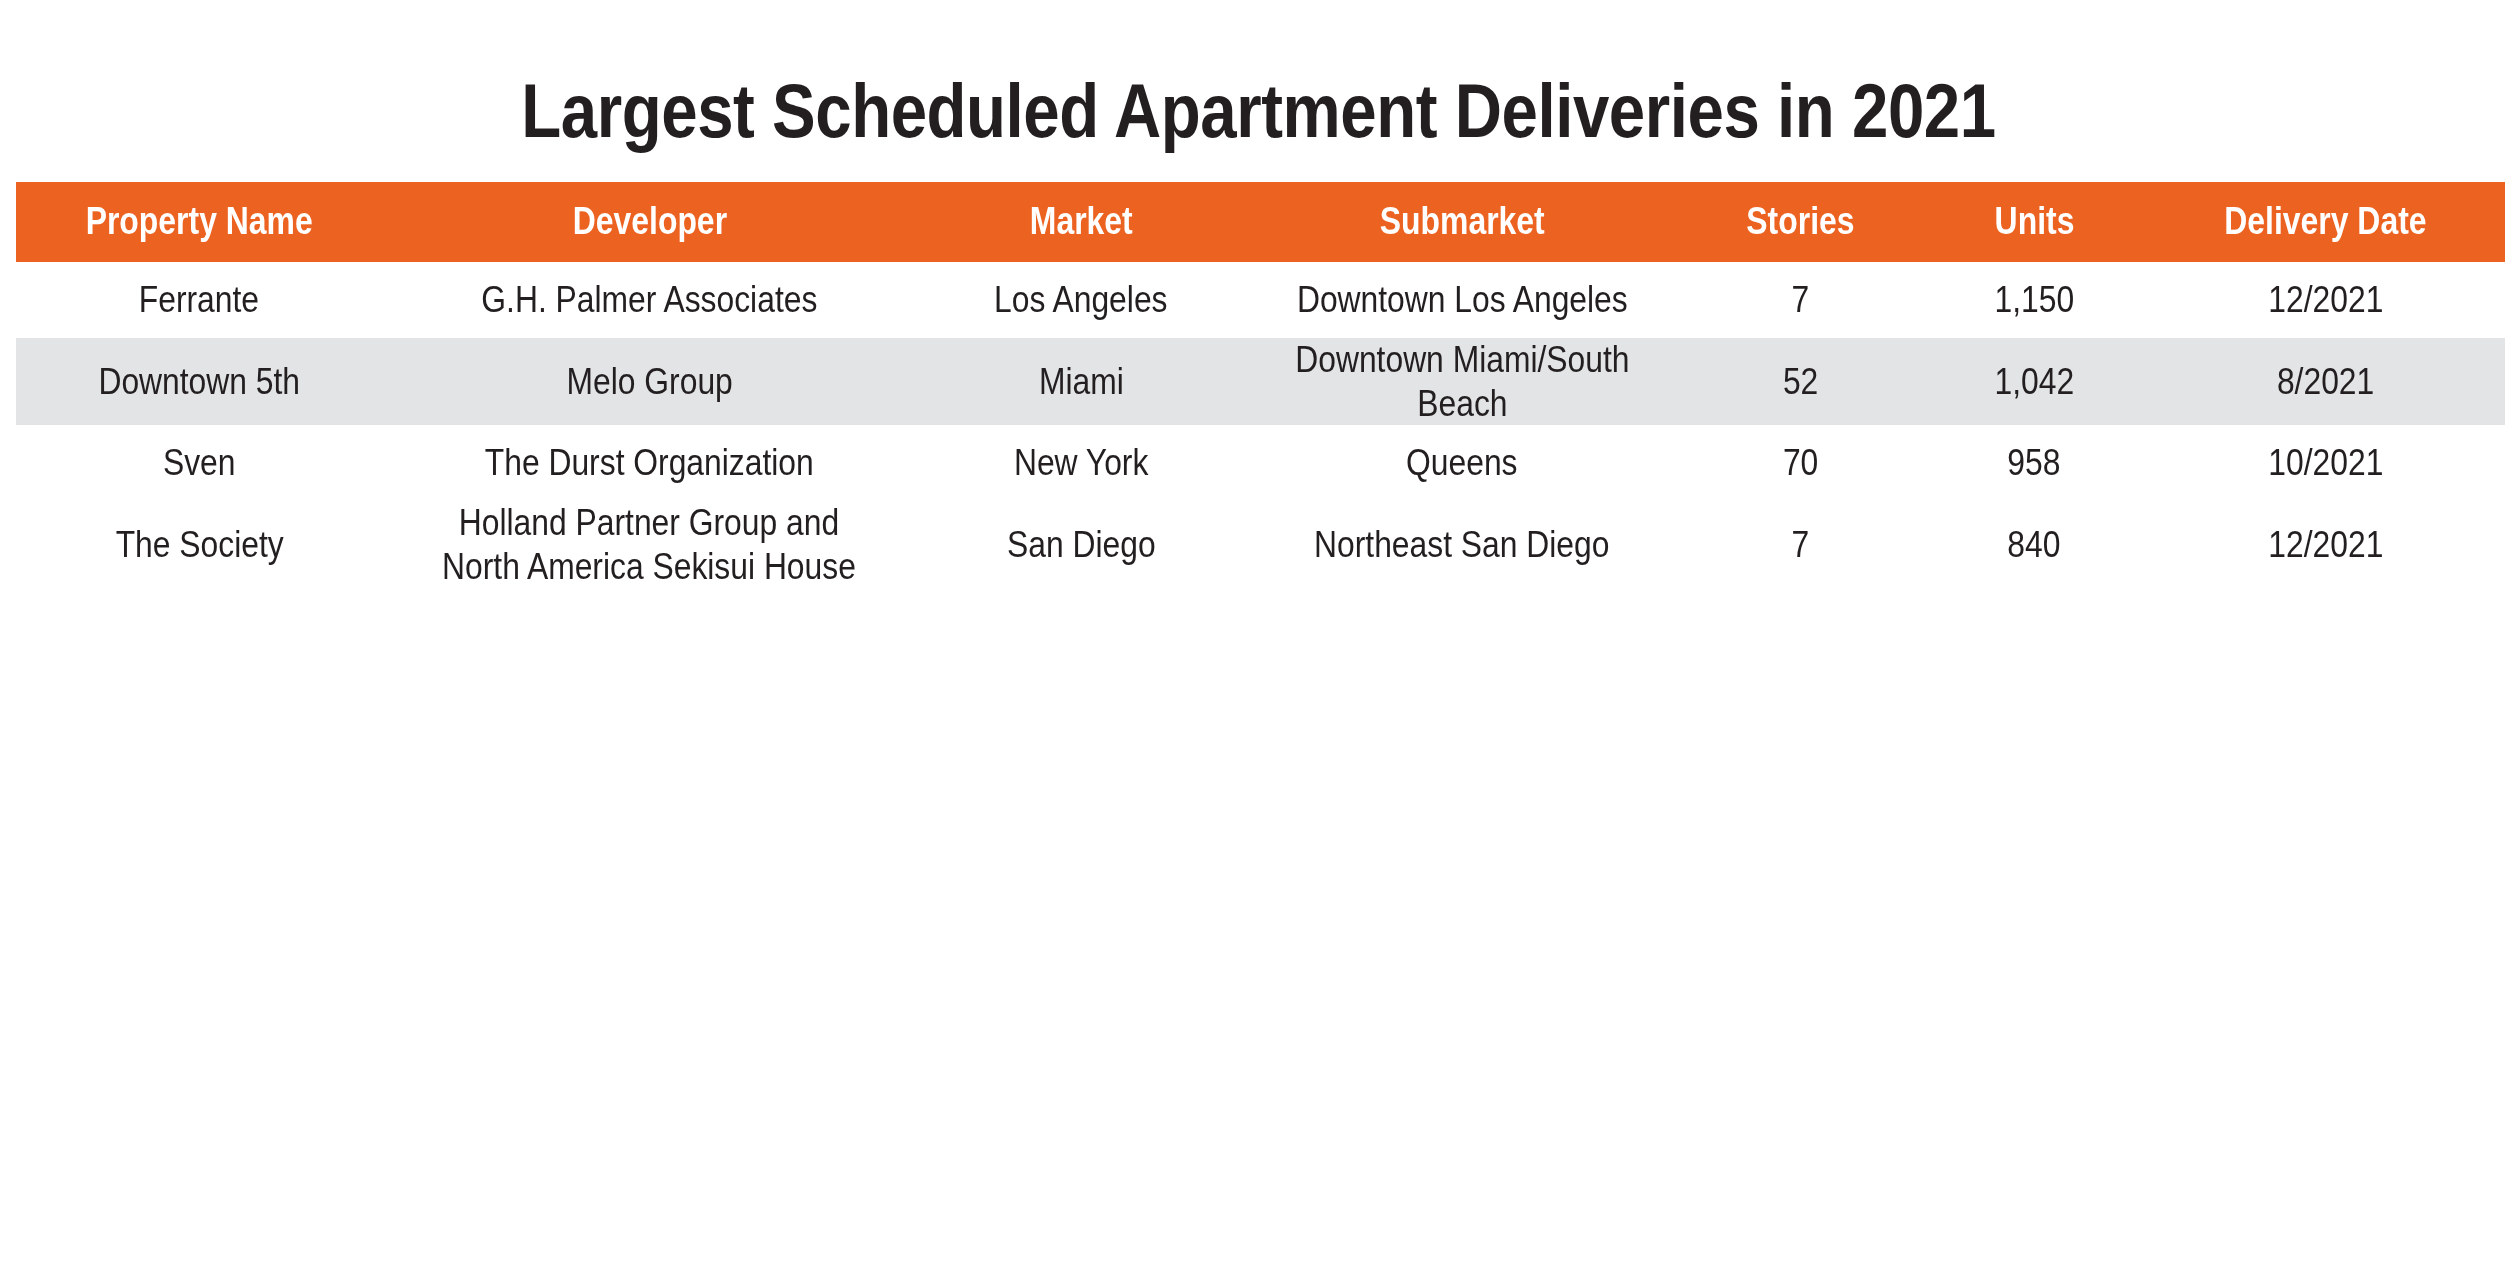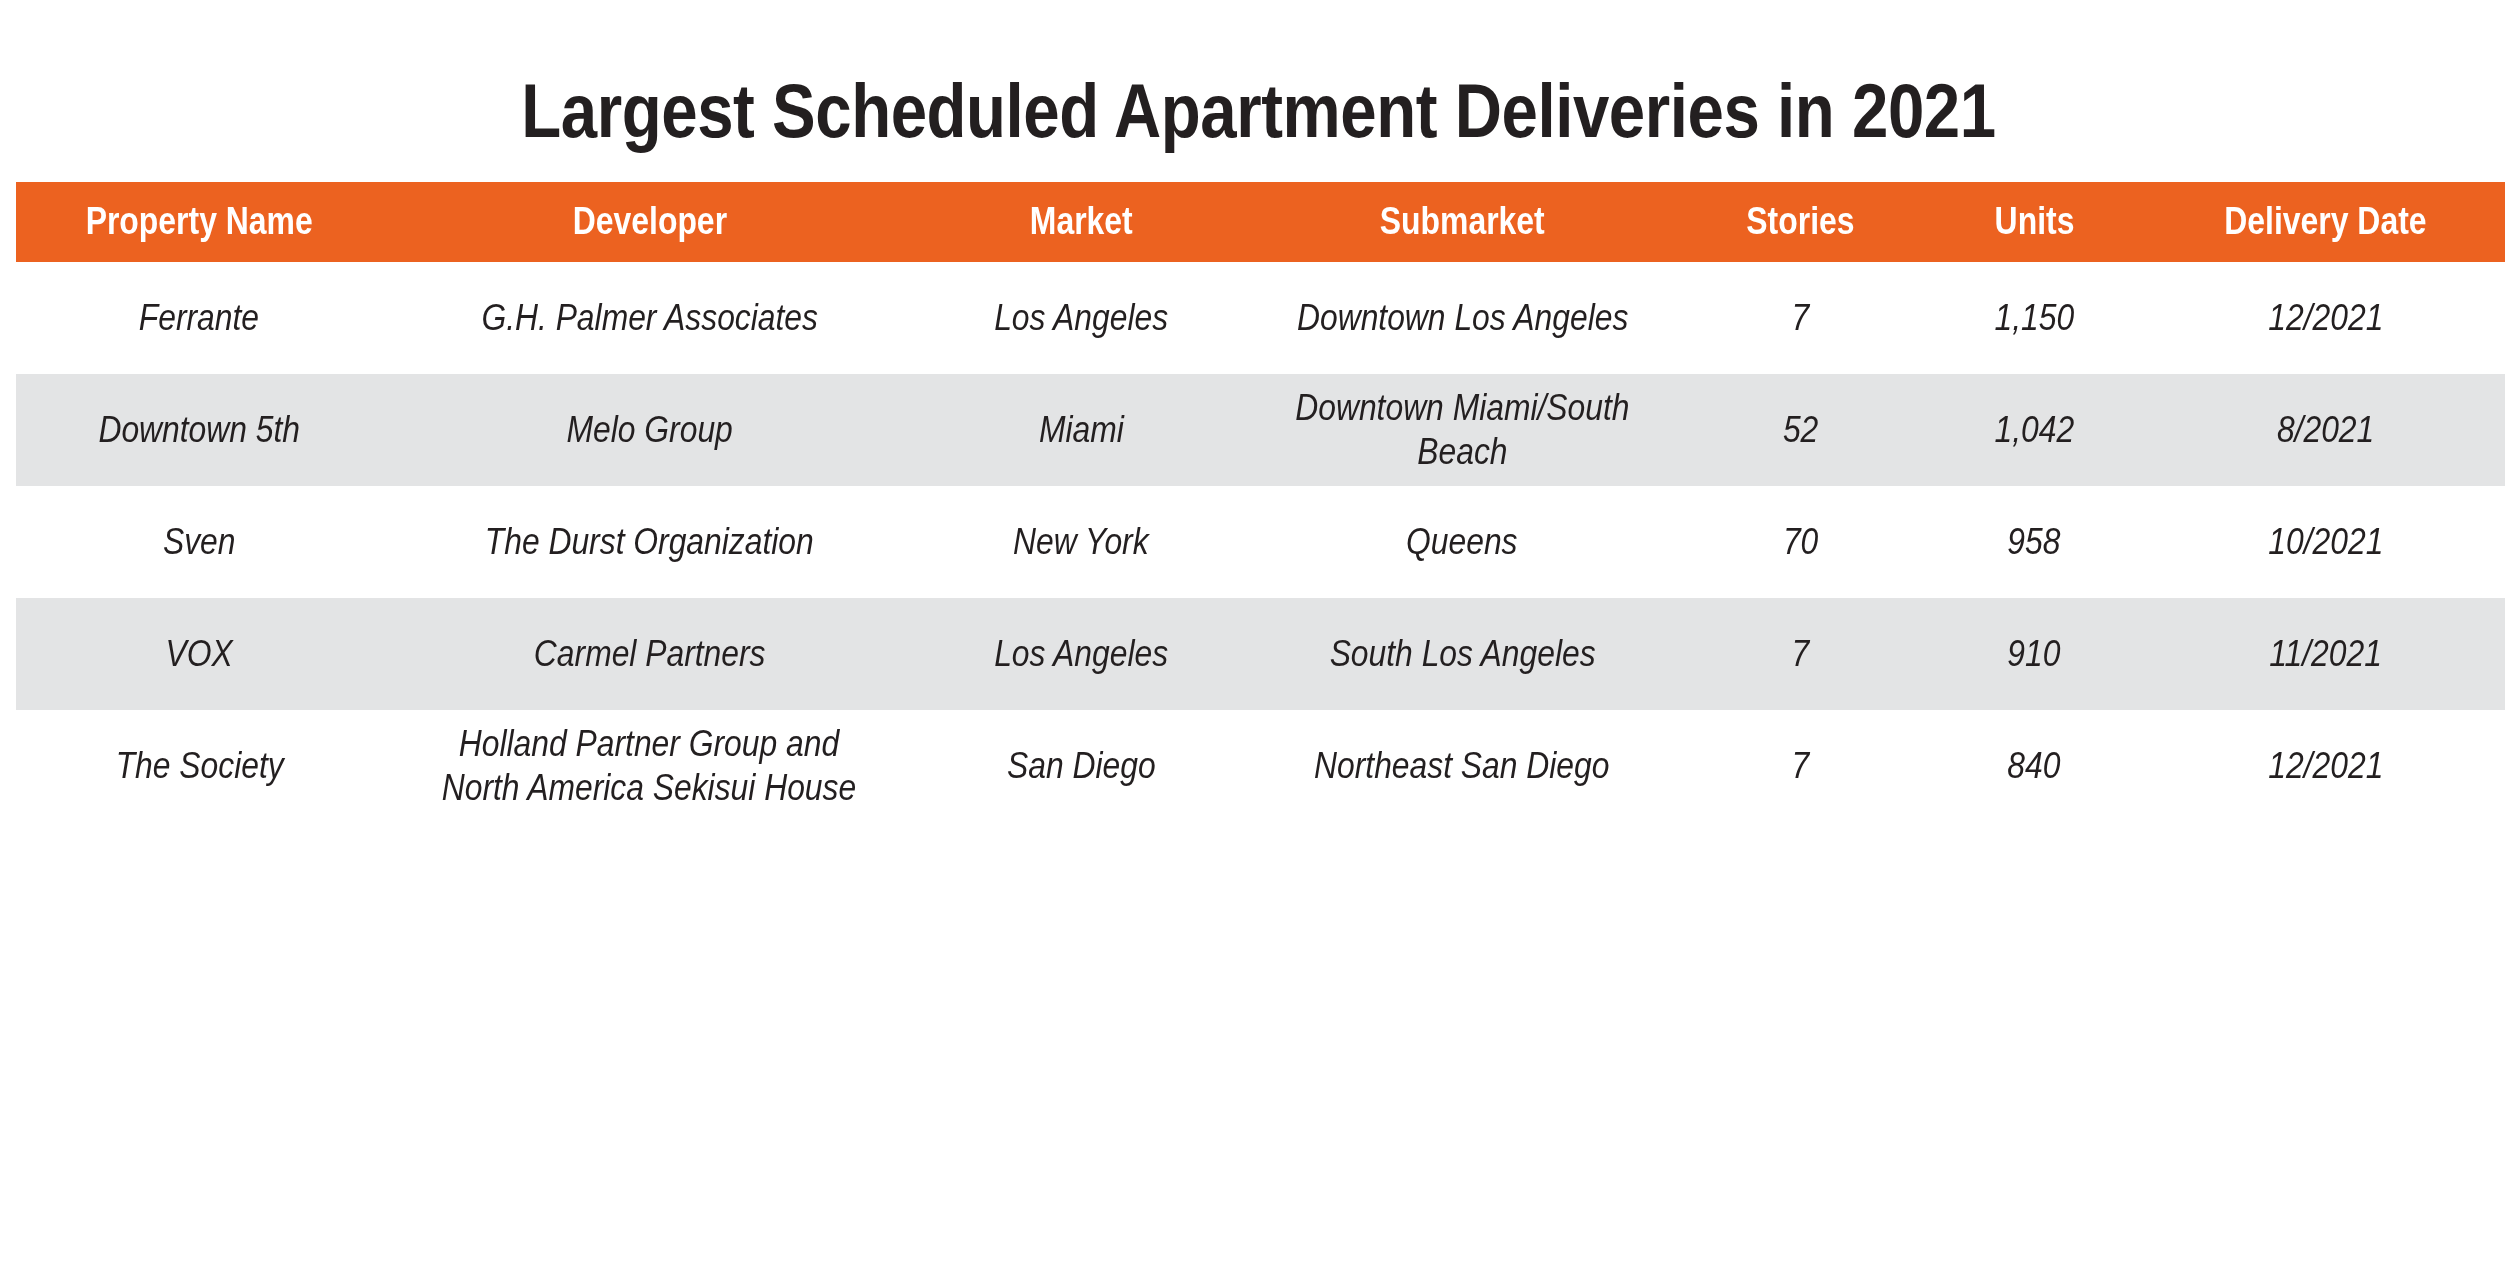--- a/index.html
+++ b/index.html
@@ -94,21 +94,21 @@
   tbody td .cell-inner {
     display: inline-block;
     transform: scaleX(0.86);
     transform-origin: center center;
   }
 
   tbody tr.row-odd  { background: #ffffff; }
   tbody tr.row-even { background: #e3e4e5; }
 
   
-  tbody tr { height: 112px; font-style: italic; }
+  tbody tr { height: 76px; }
 </style>
 </head>
 <body>
 
 <div class="page">
 
   <h1 class="title">Largest Scheduled Apartment Deliveries in 2021</h1>
 
   <div class="table-wrap">
     <table class="data">
@@ -159,29 +159,20 @@
         <tr class="row-odd">
           <td><span class="cell-inner">Sven</span></td>
           <td><span class="cell-inner">The Durst Organization</span></td>
           <td><span class="cell-inner">New York</span></td>
           <td><span class="cell-inner">Queens</span></td>
           <td><span class="cell-inner">70</span></td>
           <td><span class="cell-inner">958</span></td>
           <td><span class="cell-inner">10/2021</span></td>
         </tr>
 
-        <tr class="row-even">
-          <td><span class="cell-inner">VOX</span></td>
-          <td><span class="cell-inner">Carmel Partners</span></td>
-          <td><span class="cell-inner">Los Angeles</span></td>
-          <td><span class="cell-inner">South Los Angeles</span></td>
-          <td><span class="cell-inner">7</span></td>
-          <td><span class="cell-inner">910</span></td>
-          <td><span class="cell-inner">11/2021</span></td>
-        </tr>
 
         <tr class="row-odd">
           <td><span class="cell-inner">The Society</span></td>
           <td><span class="cell-inner">Holland Partner Group and North America Sekisui House</span></td>
           <td><span class="cell-inner">San Diego</span></td>
           <td><span class="cell-inner">Northeast San Diego</span></td>
           <td><span class="cell-inner">7</span></td>
           <td><span class="cell-inner">840</span></td>
           <td><span class="cell-inner">12/2021</span></td>
         </tr>

